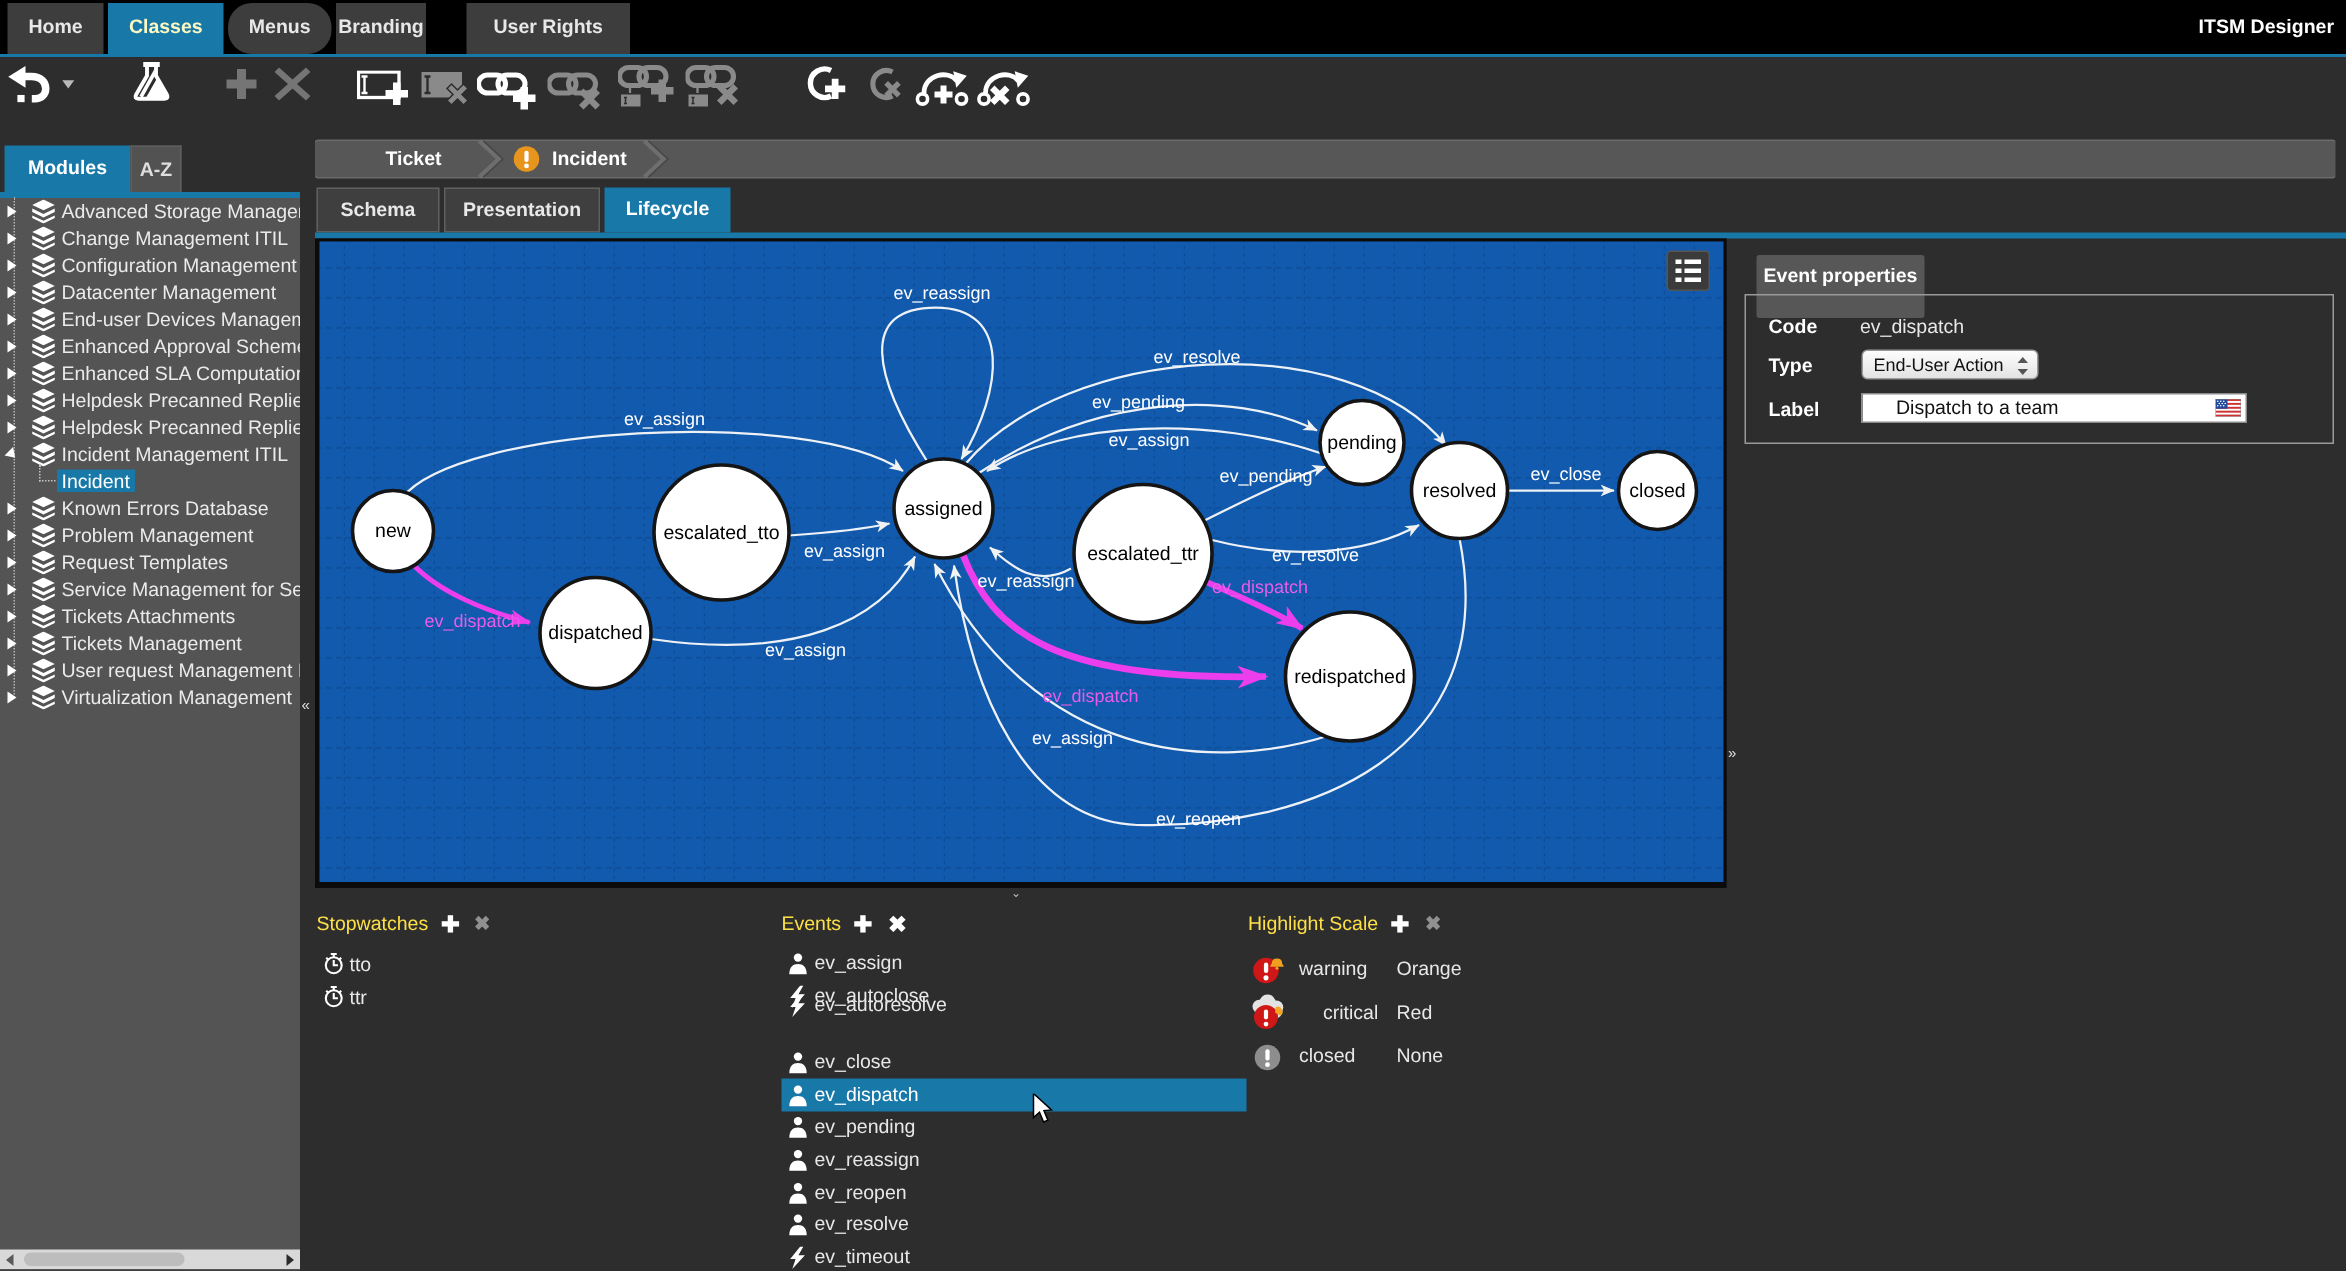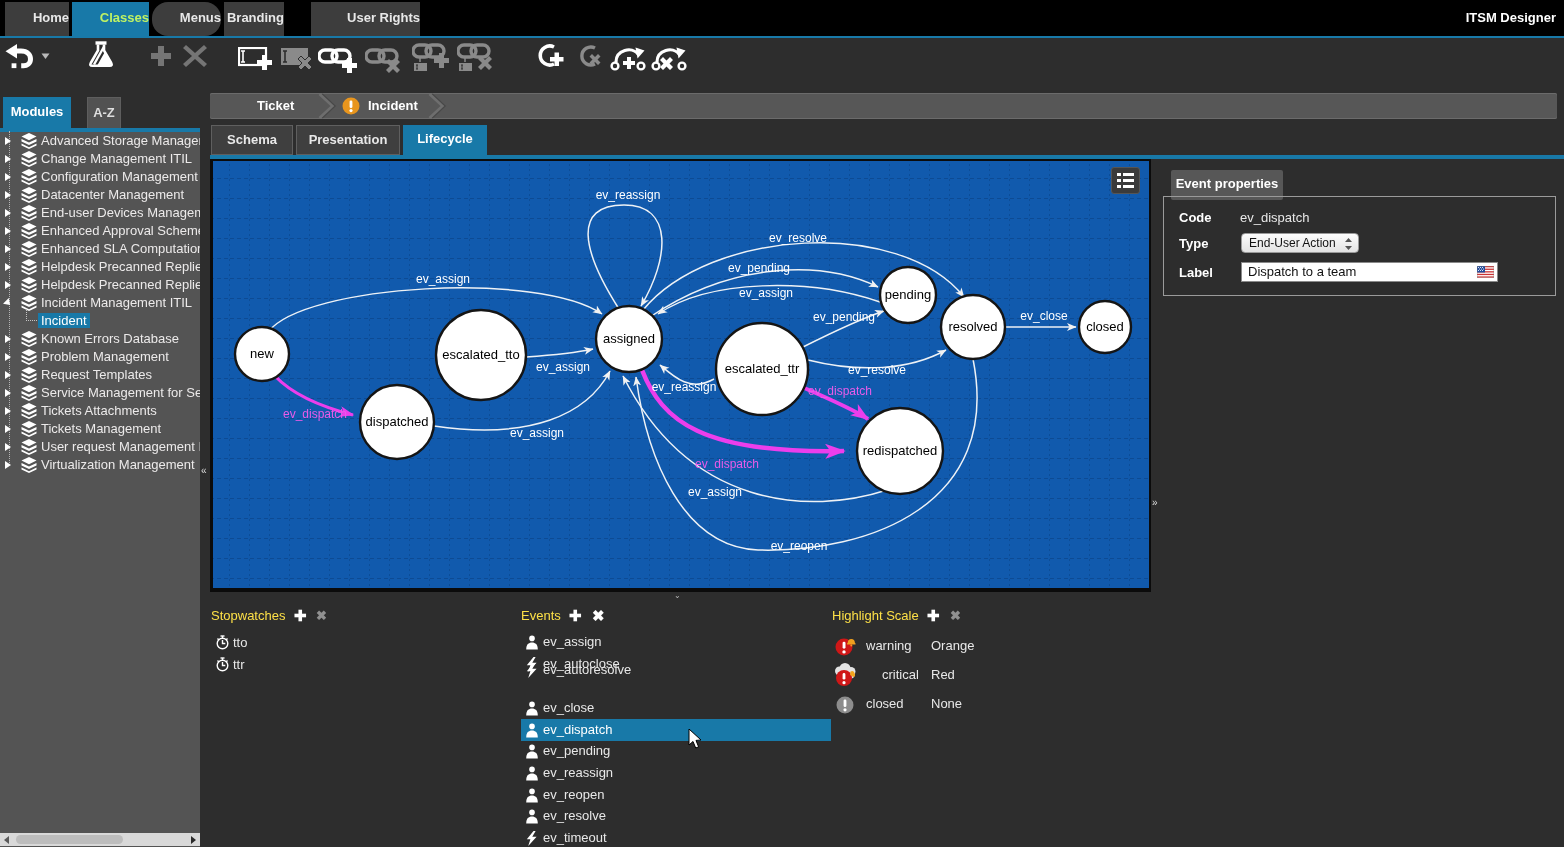--- a/index.html
+++ b/index.html
@@ -2,22 +2,22 @@
 <html><head>
 <meta charset="utf-8">
 <style>
   * { margin:0; padding:0; box-sizing:border-box; }
   html,body { width:1564px; height:847px; overflow:hidden; background:#2d2d2d;
     font-family:"Liberation Sans", sans-serif; }
   .abs { position:absolute; }
   
   #topbar { position:absolute; left:0; top:0; width:1564px; height:36px; background:#000; }
   .ttab { position:absolute; top:2px; height:34px; background:#3d3d3d; color:#e8e8e8;
-    font-size:13px; font-weight:bold; text-align:right; line-height:32px; }
-  .ttab.active { background:#1879a8; color:#bef264; }
+    font-size:13px; font-weight:bold; text-align:center; line-height:32px; }
+  .ttab.active { background:#1879a8; color:#fef9c3; }
   #brand { position:absolute; right:8px; top:10px; color:#fff; font-weight:bold; font-size:13px; }
   #blueline1 { position:absolute; left:0; top:36px; width:1564px; height:2px; background:#1879a8; }
   
   #toolbar { position:absolute; left:0; top:38px; width:1564px; height:55px; background:#2d2d2d; }
   
   #sidebar { position:absolute; left:0; top:95px; width:200px; height:752px; }
   #sidebody { position:absolute; left:0; top:37px; width:200px; height:715px; background:#545454; }
   .stab { position:absolute; top:2px; height:31px; font-size:13px; font-weight:bold;
     text-align:center; line-height:30px; color:#dedede; background:#525252; border:1px solid #5e5e5e; border-bottom:none;}
   .stab.active { background:#1879a8; color:#fff; border:none; }
@@ -44,21 +44,21 @@
     color:#e8e8e8; font-size:13px; font-weight:bold; text-align:center; line-height:28px; }
   .tab2.active { background:#1879a8; color:#fff; border:none; }
   #blueline2 { position:absolute; left:210px; top:155px; width:1354px; height:4px; background:#1879a8; }
   
   #canvas { position:absolute; left:210px; top:159px; width:941px; height:433px; background:#0a0a0a; }
   #maplist { position:absolute; left:1111px; top:167px; width:29px; height:27px; background:#3b3b3b;
     border:1px solid #555; border-radius:3px; }
   
   #props { position:absolute; left:1163px; top:196px; width:393px; height:100px;
     border:1px solid #9a9a9a; }
-  #legend { position:absolute; left:1171px; top:170px; width:112px; height:30px; background:#575757;
+  #legend { position:absolute; left:1171px; top:170px; width:112px; height:42px; background:#575757;
     color:#fff; font-weight:bold; font-size:13px; line-height:27px; text-align:center; border-radius:2px; }
   .plabel { position:absolute; color:#fff; font-weight:bold; font-size:13px; }
   .pval { position:absolute; color:#e8e8e8; font-size:13px; }
   
   .phead { position:absolute; color:#fde047; font-size:13px; }
   .pplus { position:absolute; color:#fff; font-weight:bold; font-size:15px; }
   .pcross { position:absolute; color:#909090; font-weight:bold; font-size:13px; }
   .erow { position:absolute; left:521px; width:310px; height:22px; color:#e8e8e8; font-size:13px; }
   .erow .elbl { position:absolute; left:22px; top:3px; }
   .erow.sel { background:#1879a8; color:#fff; }
@@ -270,21 +270,21 @@
         <rect x="11" y="5" width="11" height="3"></rect>
     <rect x="5" y="11" width="4" height="3"></rect>
         <rect x="11" y="11" width="11" height="3"></rect>
     <rect x="5" y="17" width="4" height="3"></rect>
         <rect x="11" y="17" width="11" height="3"></rect>
   </g>
 </svg>
 </div>
 
 <div id="sidebar">
-  <div class="stab active" style="left:3px; width:68px;">Modules</div>
+  <div class="stab active" style="left:3px; width:84px;">Modules</div>
   <div class="stab" style="left:87px; width:34px;">A-Z</div>
   <div id="sidebody"></div>
   <div id="sideblue"></div>
   <div id="tree">
     <div id="vdots"></div>
     <div class="trow" style="top:1px;">
         <span class="exp"></span>
         <span class="licon"><svg width="16" height="16" viewBox="0 0 16 16">
             <g fill="#fff">
               <path d="M8 0 L15.5 3.6 8 7.2 0.5 3.6Z"></path>
@@ -505,21 +505,21 @@
 <div class="plabel" style="left:1179px; top:265px;">Label</div>
 <div id="selbox" class="abs" style="left:1241px; top:233px; width:118px; height:20px;
   background:linear-gradient(#fdfdfd,#e3e3e3); border:1px solid #9a9a9a; border-radius:4px;
   font-size:12px; color:#111; line-height:18px; padding-left:7px;">End-User Action
   <svg class="abs" style="right:5px; top:3px;" width="9" height="14" viewBox="0 0 9 14">
     <path d="M1 5 L4.5 1 L8 5 Z" fill="#555"></path>
       <path d="M1 9 L4.5 13 L8 9 Z" fill="#555"></path>
     </svg>
 </div>
 <div id="inpbox" class="abs" style="left:1241px; top:262px; width:257px; height:20px;
-  background:#fff; border:1px solid #8a8a8a; font-size:13px; color:#111; line-height:18px; padding-left:6px;">Dispatch to a team
+  background:#fff; border:1px solid #8a8a8a; font-size:13px; color:#111; line-height:18px; padding-left:22px;">Dispatch to a team
   <svg class="abs" style="right:3px; top:3px;" width="17" height="12" viewBox="0 0 17 12">
     <rect width="17" height="12" fill="#fff"></rect>
     <g fill="#c33">
         <rect y="0" width="17" height="1.3"></rect>
         <rect y="2.6" width="17" height="1.3"></rect>
         <rect y="5.2" width="17" height="1.3"></rect>
         <rect y="7.8" width="17" height="1.3"></rect>
         <rect y="10.4" width="17" height="1.3"></rect>
       </g>
     <rect width="8" height="6.5" fill="#224b9c"></rect>

